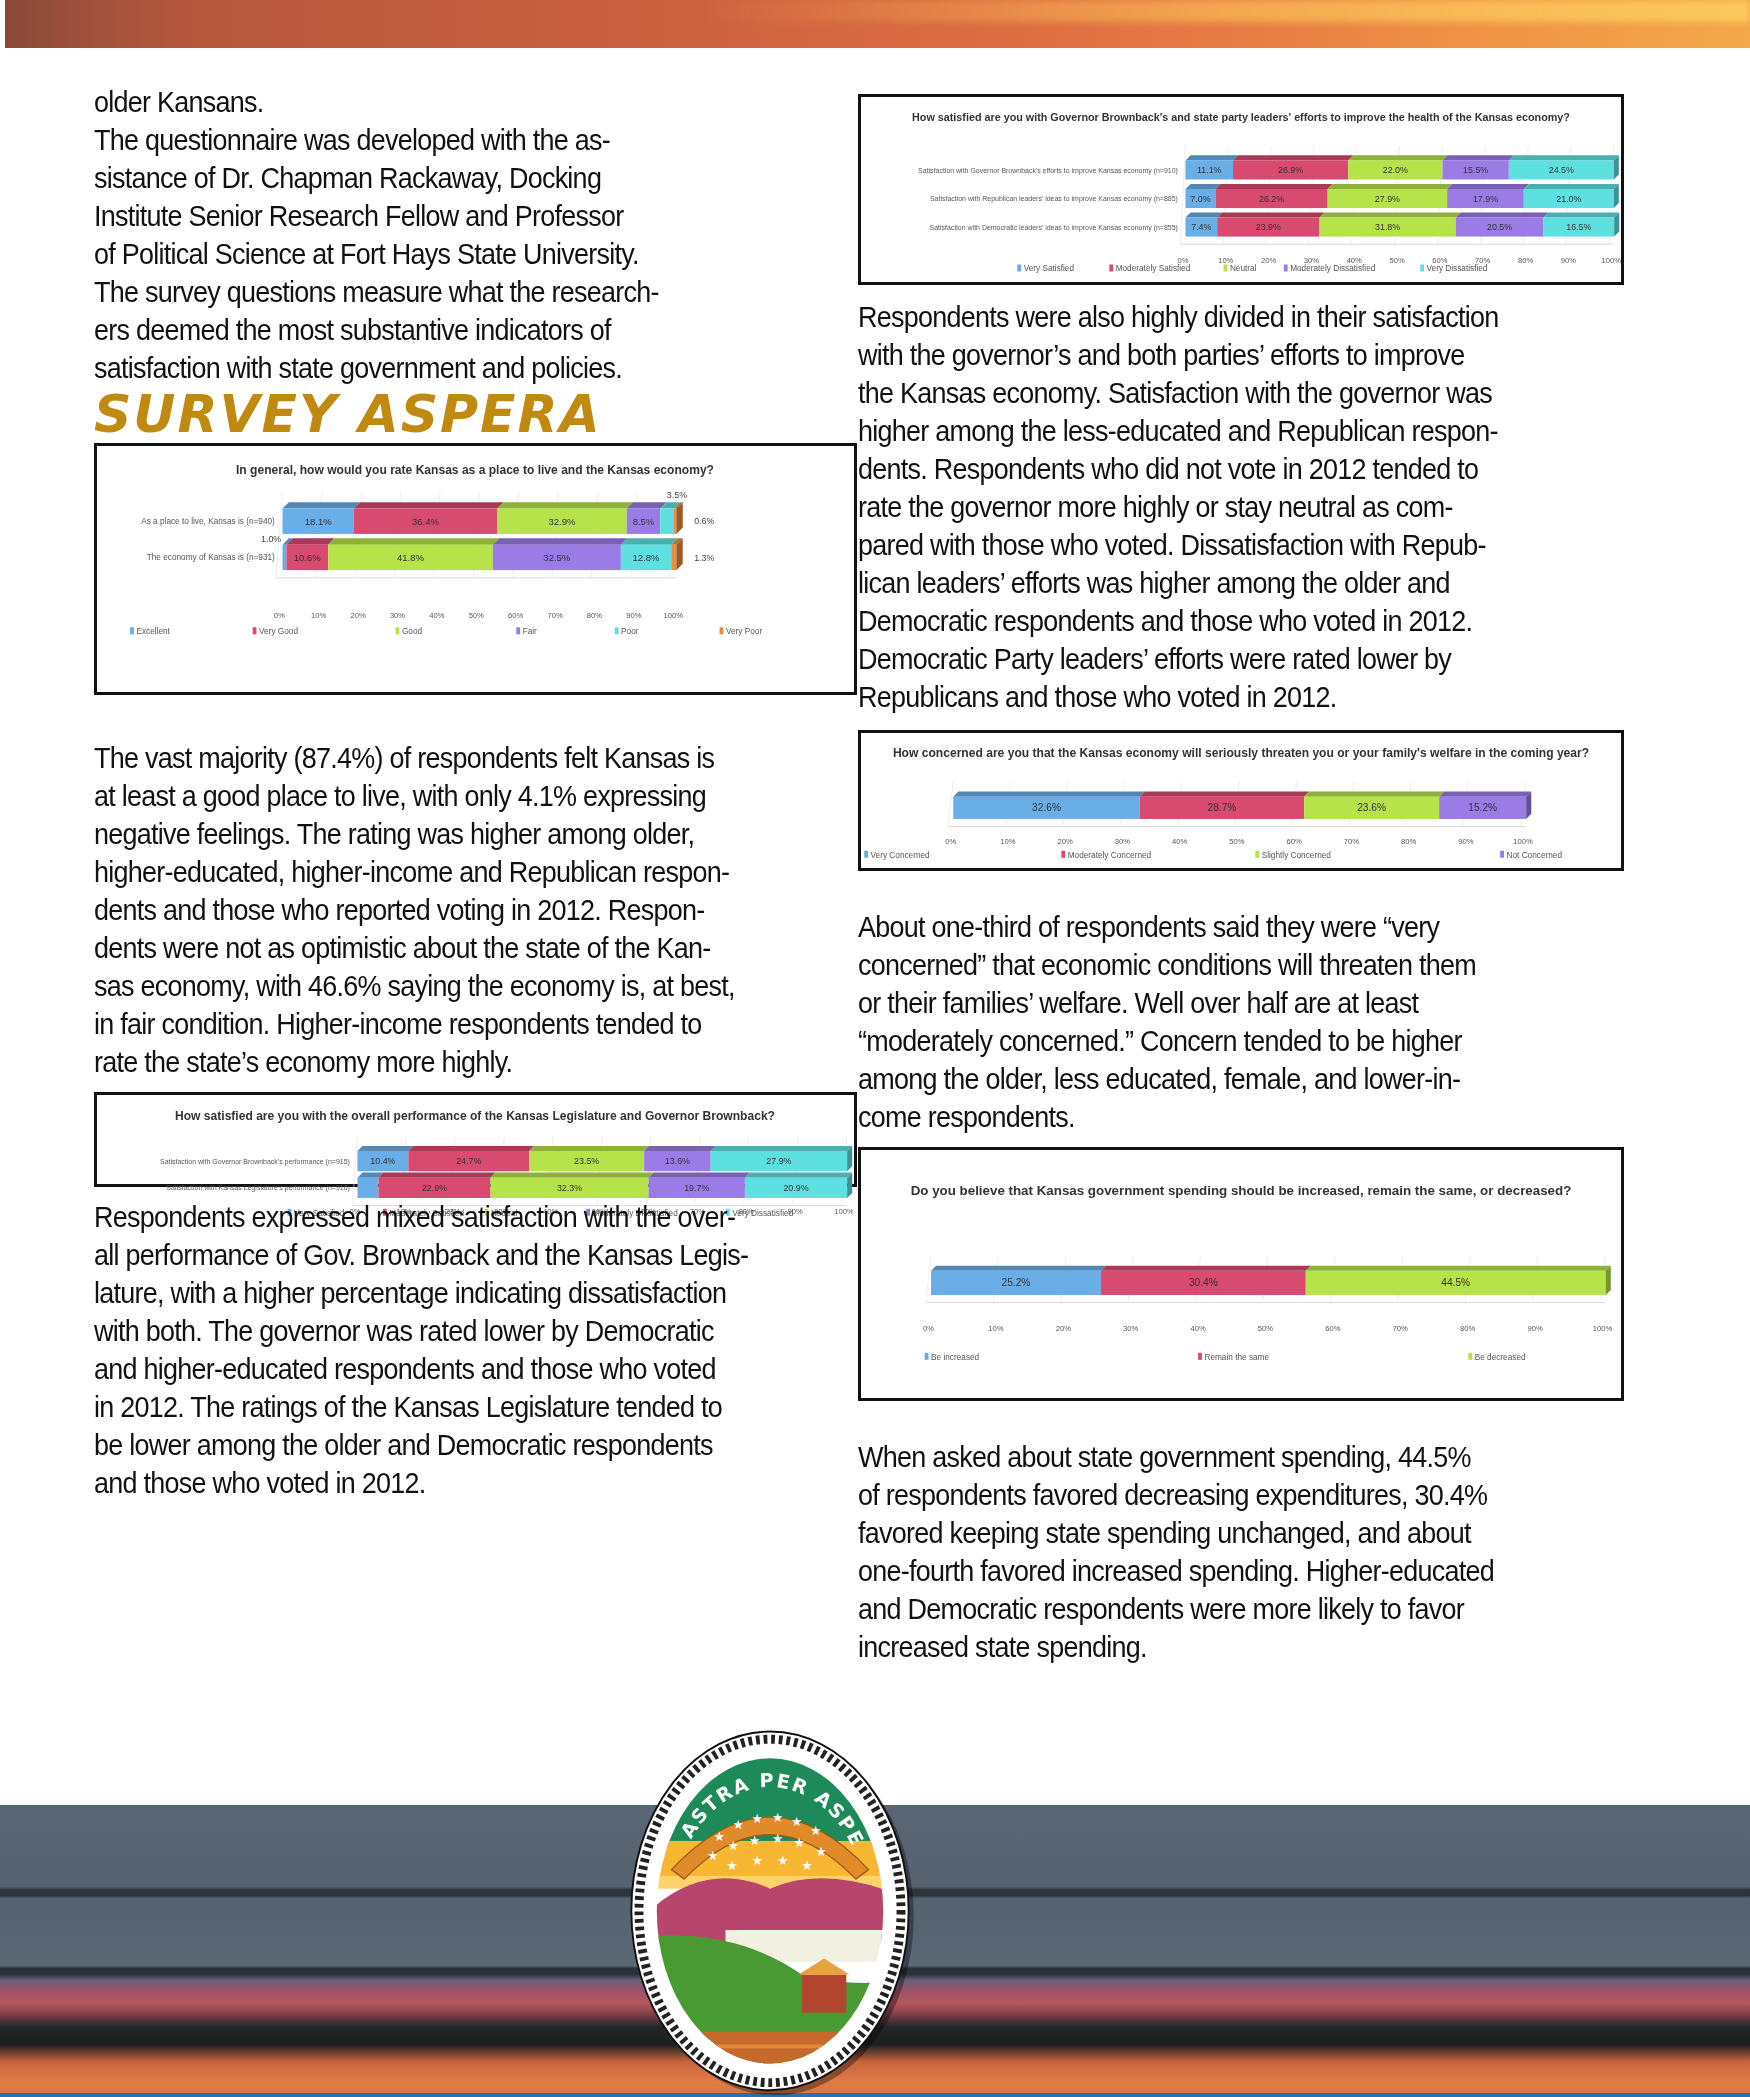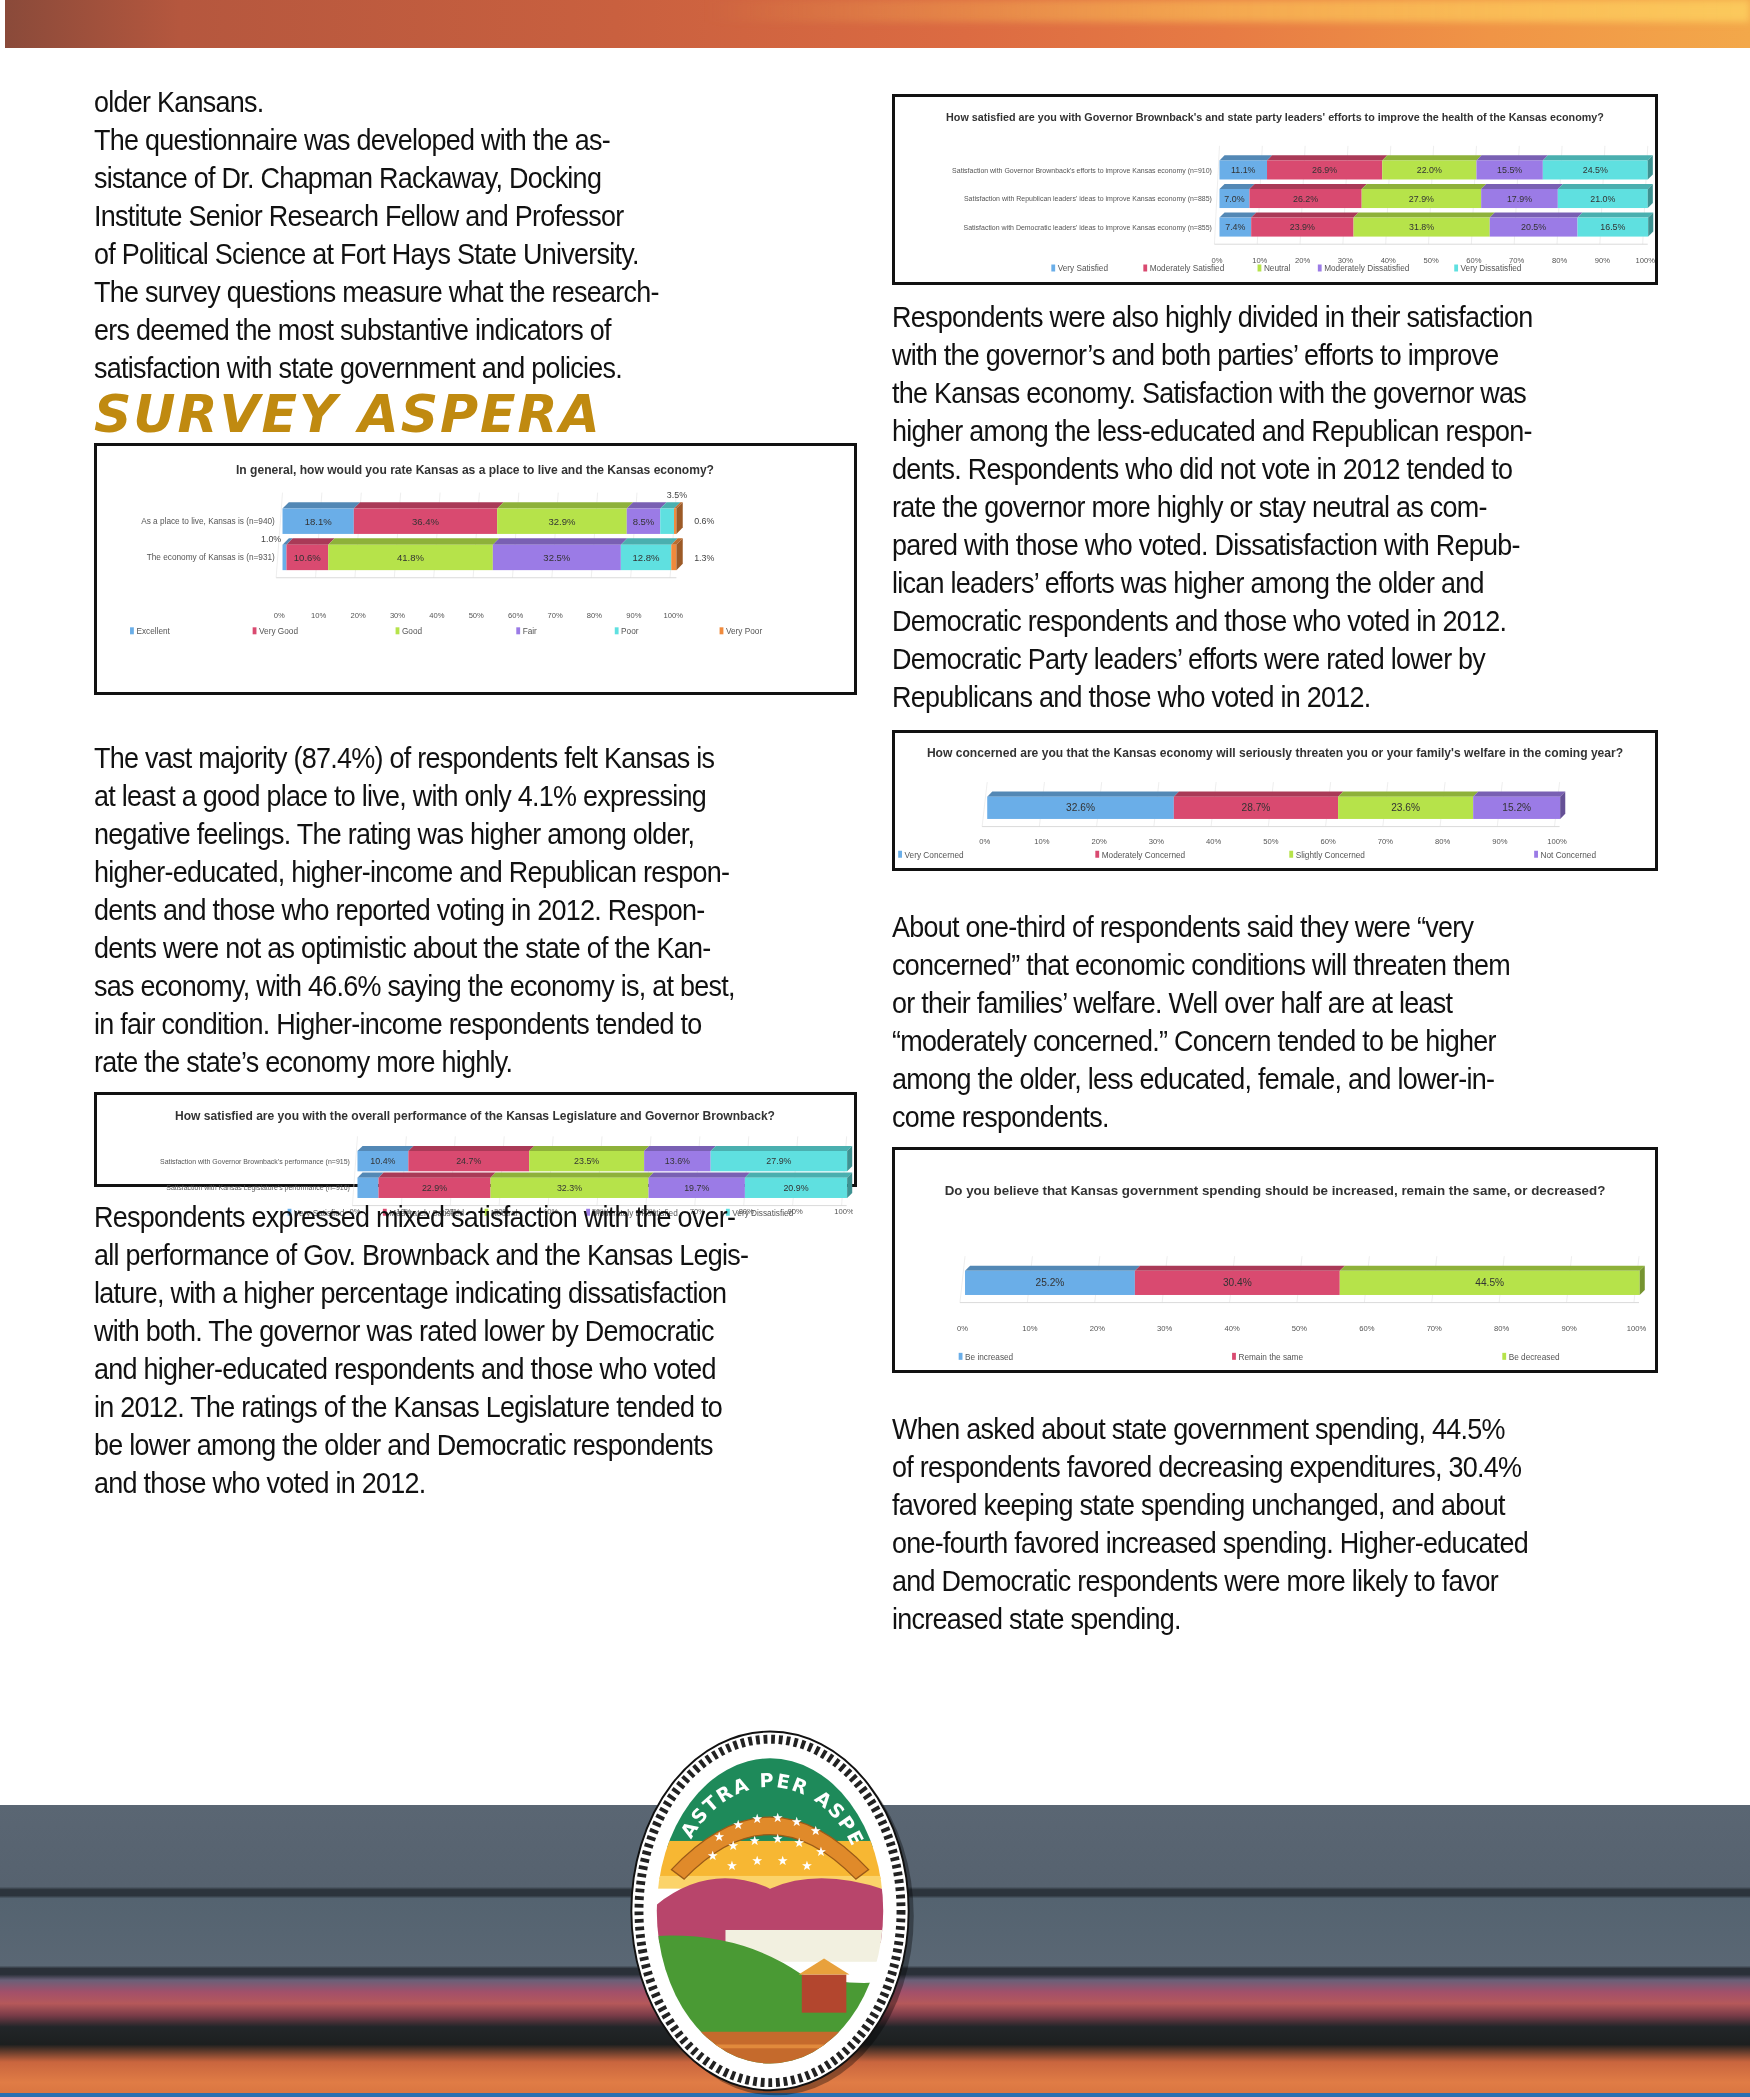--- a/index.html
+++ b/index.html
@@ -13,21 +13,21 @@
     position: absolute; left: 5.1px; top: 0; width: 1745px; height: 48px;
     background: linear-gradient(90deg, #8a4a3a 0%, #b5573e 10%, #c9603f 35%, #dc6b42 55%, #e77b44 70%, #f09446 85%, #f3a84a 100%);
   }
   .header-band::after {
     content: ""; position: absolute; right: 0; top: 0; width: 60%; height: 22px;
     background: linear-gradient(90deg, rgba(255,200,80,0) 0%, rgba(255,205,90,0.55) 50%, rgba(255,215,100,0.7) 100%);
     filter: blur(3.8px);
   }
   .col { position: absolute; }
   .col-left { left: 94px; top: 83px; width: 782px; }
-  .col-right { left: 892px; top: 94px; width: 769px; }
+  .col-right { left: 858px; top: 94px; width: 769px; }
   .body-text {
     font-family: "Liberation Sans", "DejaVu Sans", sans-serif;
     font-size: 29px; line-height: 38px; margin: 0;
     letter-spacing: -0.8px; transform-origin: left top;
   }
   .section-title {
     font-family: "DejaVu Sans", sans-serif; font-weight: bold;
     color: #c08a10; font-size: 52px; line-height: 53px; margin: 1.3px 0 1.3px 0;
     letter-spacing: 1.9px; font-style: italic;
   }
@@ -404,21 +404,21 @@
 
   <div id="concern-lines" style="margin-top:37px;">
       <div class="body-text" style="transform: scaleX(0.93); white-space: nowrap;">About one-third of respondents said they were “very</div>
       <div class="body-text" style="transform: scaleX(0.93); white-space: nowrap;">concerned” that economic conditions will threaten them</div>
       <div class="body-text" style="transform: scaleX(0.93); white-space: nowrap;">or their families’ welfare.  Well over half are at least</div>
       <div class="body-text" style="transform: scaleX(0.93); white-space: nowrap;">“moderately concerned.”  Concern tended to be higher</div>
       <div class="body-text" style="transform: scaleX(0.93); white-space: nowrap;">among the older, less educated, female, and lower-in-</div>
       <div class="body-text" style="transform: scaleX(0.93); white-space: nowrap;">come respondents.</div>
     </div>
 
-  <div class="chart-box" id="chart-spending" style="width:766px;height:226px;margin-top:11.4px;">
+  <div class="chart-box" id="chart-spending" style="width:766px;height:254px;margin-top:11.4px;">
       <svg width="760" height="220" class="chart-svg" viewBox="0 0 1195 346">
         <text x="597.5" y="70" text-anchor="middle" font-size="21" font-weight="bold" fill="#333" font-family="Liberation Sans, sans-serif">Do you believe that Kansas government spending should be increased, remain the same, or decreased?</text>
         <line x1="110" y1="167" x2="102" y2="240" stroke="#e4e4e4" stroke-width="1"></line>
         <line x1="216" y1="167" x2="208" y2="240" stroke="#e4e4e4" stroke-width="1"></line>
         <line x1="322" y1="167" x2="314" y2="240" stroke="#e4e4e4" stroke-width="1"></line>
         <line x1="428" y1="167" x2="420" y2="240" stroke="#e4e4e4" stroke-width="1"></line>
         <line x1="534" y1="167" x2="526" y2="240" stroke="#e4e4e4" stroke-width="1"></line>
         <line x1="640" y1="167" x2="632" y2="240" stroke="#e4e4e4" stroke-width="1"></line>
         <line x1="746" y1="167" x2="738" y2="240" stroke="#e4e4e4" stroke-width="1"></line>
         <line x1="852" y1="167" x2="844" y2="240" stroke="#e4e4e4" stroke-width="1"></line>

